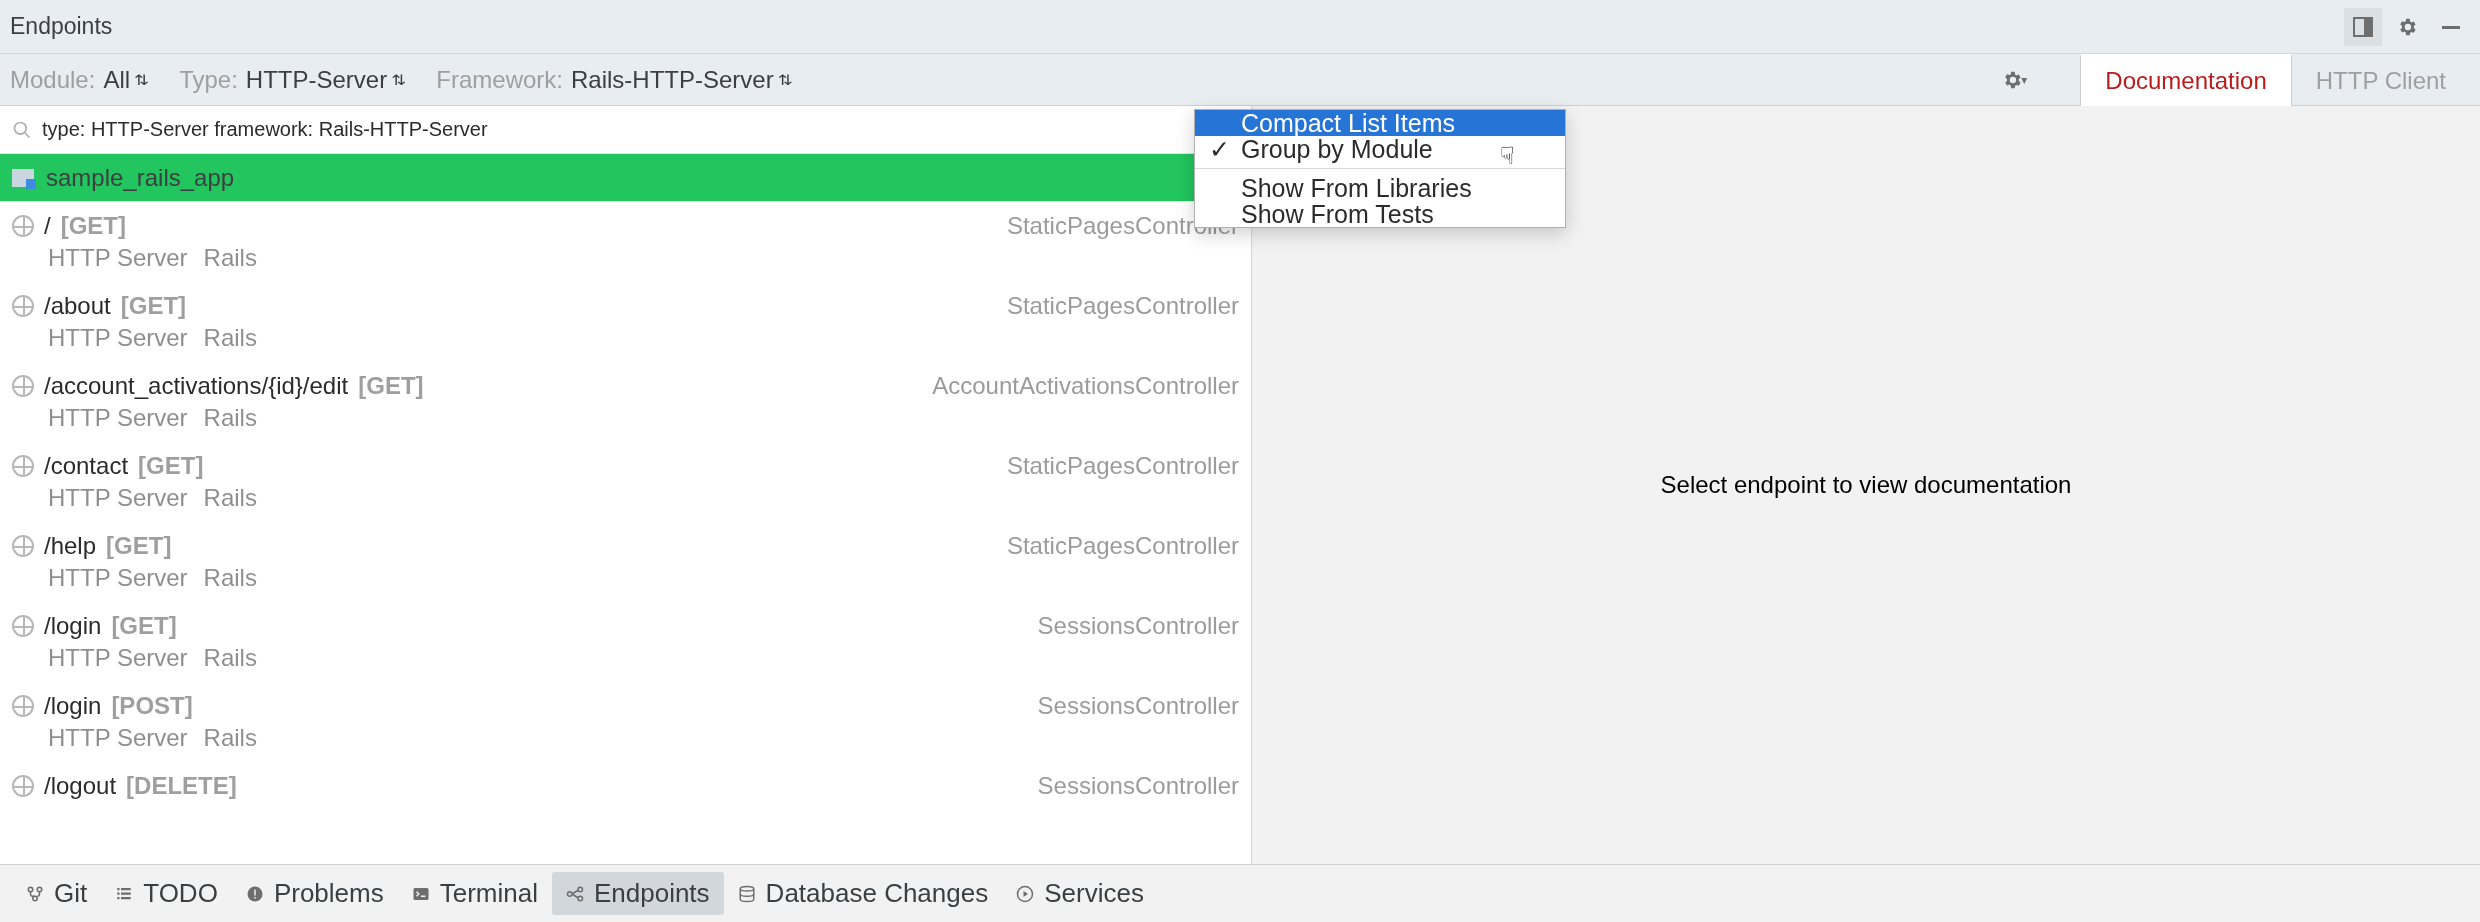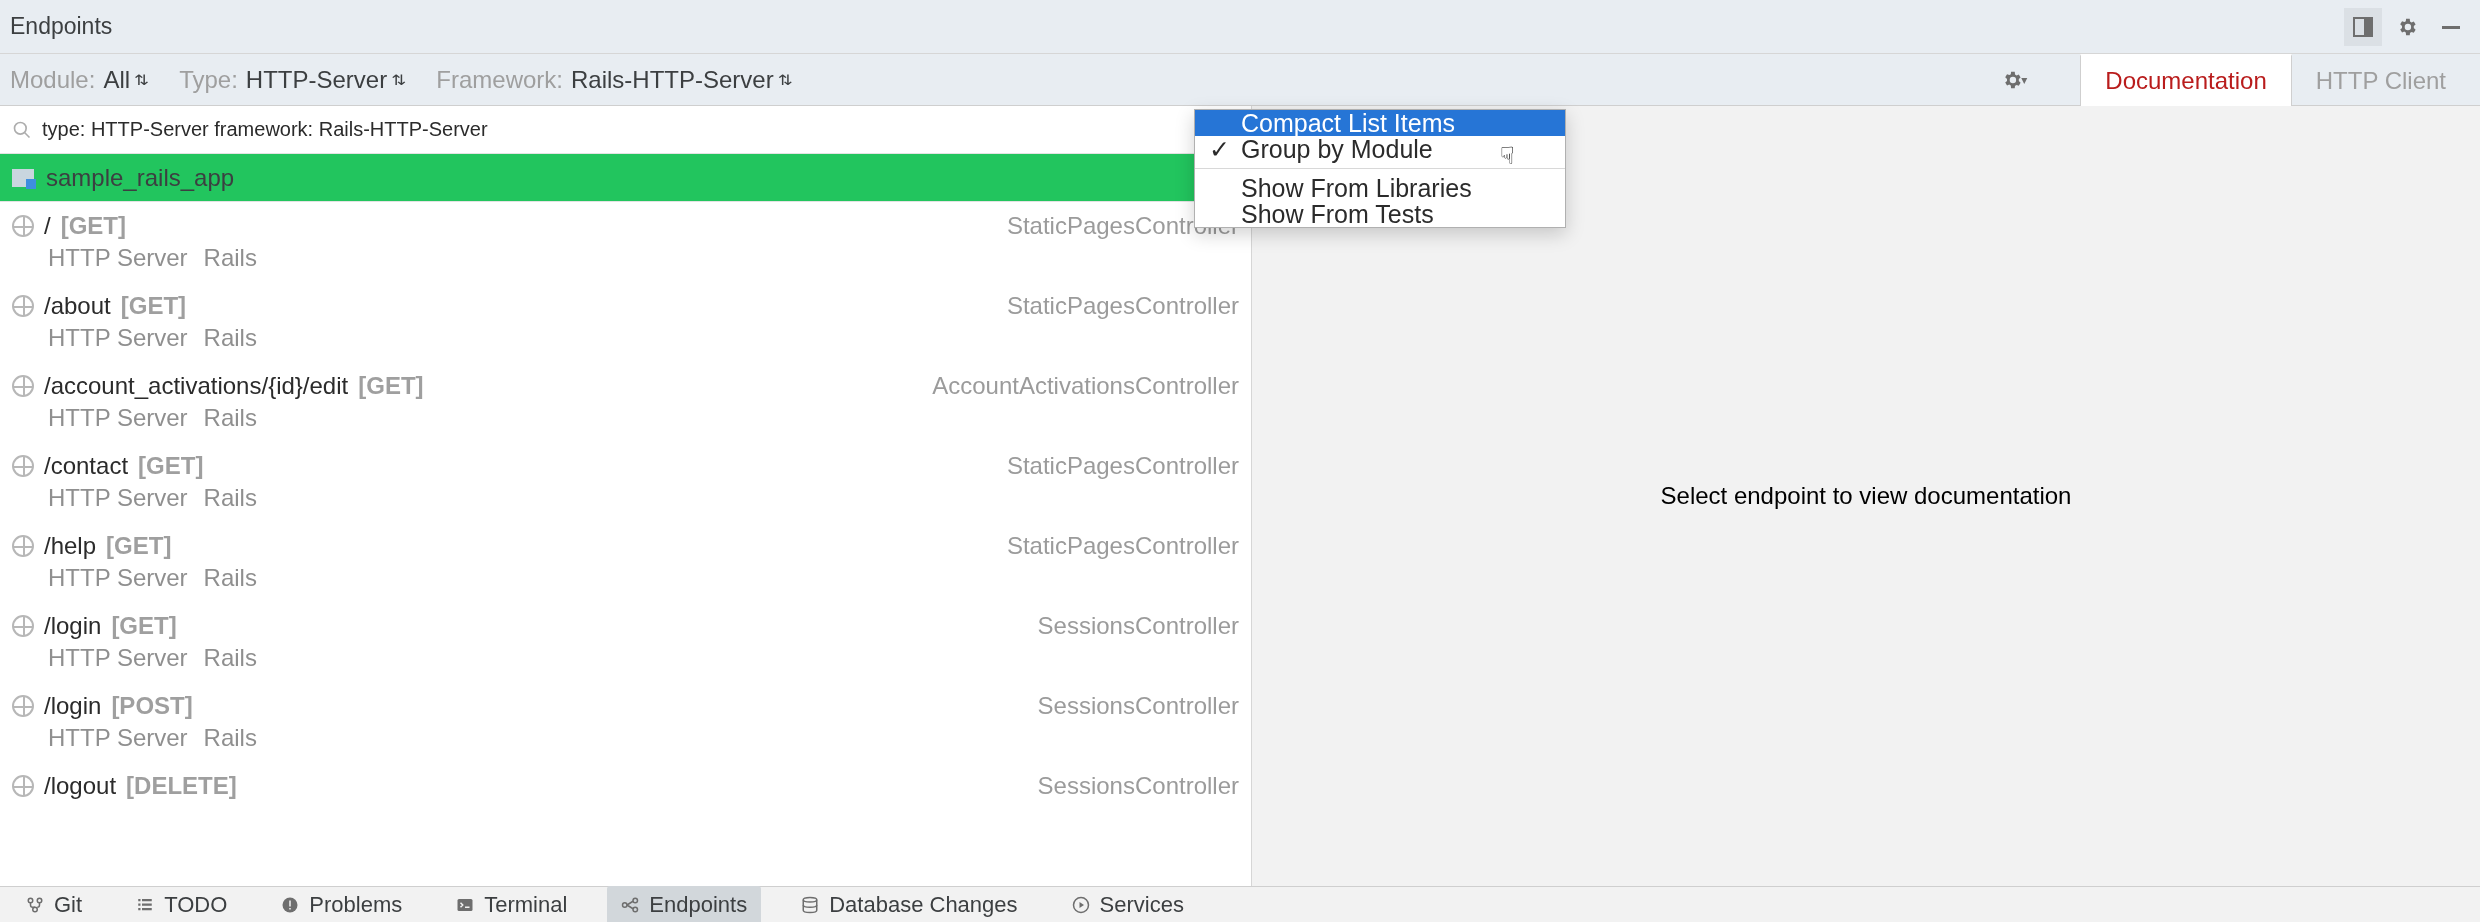--- a/index.html
+++ b/index.html
@@ -193,28 +193,27 @@
     position:absolute;
     left: 1500px;
     top: 142px;
     z-index: 200;
     font-size: 24px;
     color:#000;
   }
 
   
   .bottom-bar {
-    height: 36px;
+    height: 58px;
     background:#f2f2f2;
     border-top:1px solid #cfcfcf;
     display:flex;
     align-items:center;
     padding: 0 12px;
-    gap: 26px;
-    font-size: 22px;
+    font-size: 26px;
   }
   .tool-item {
     display:flex; align-items:center; gap:10px;
     padding: 6px 14px;
     color:#3c3f41;
     border-radius:3px;
   }
   .tool-item.active { background:#d2d7db; }
   .tool-icon { color:#6e6e6e; display:inline-flex; }
   svg { display:block; }

